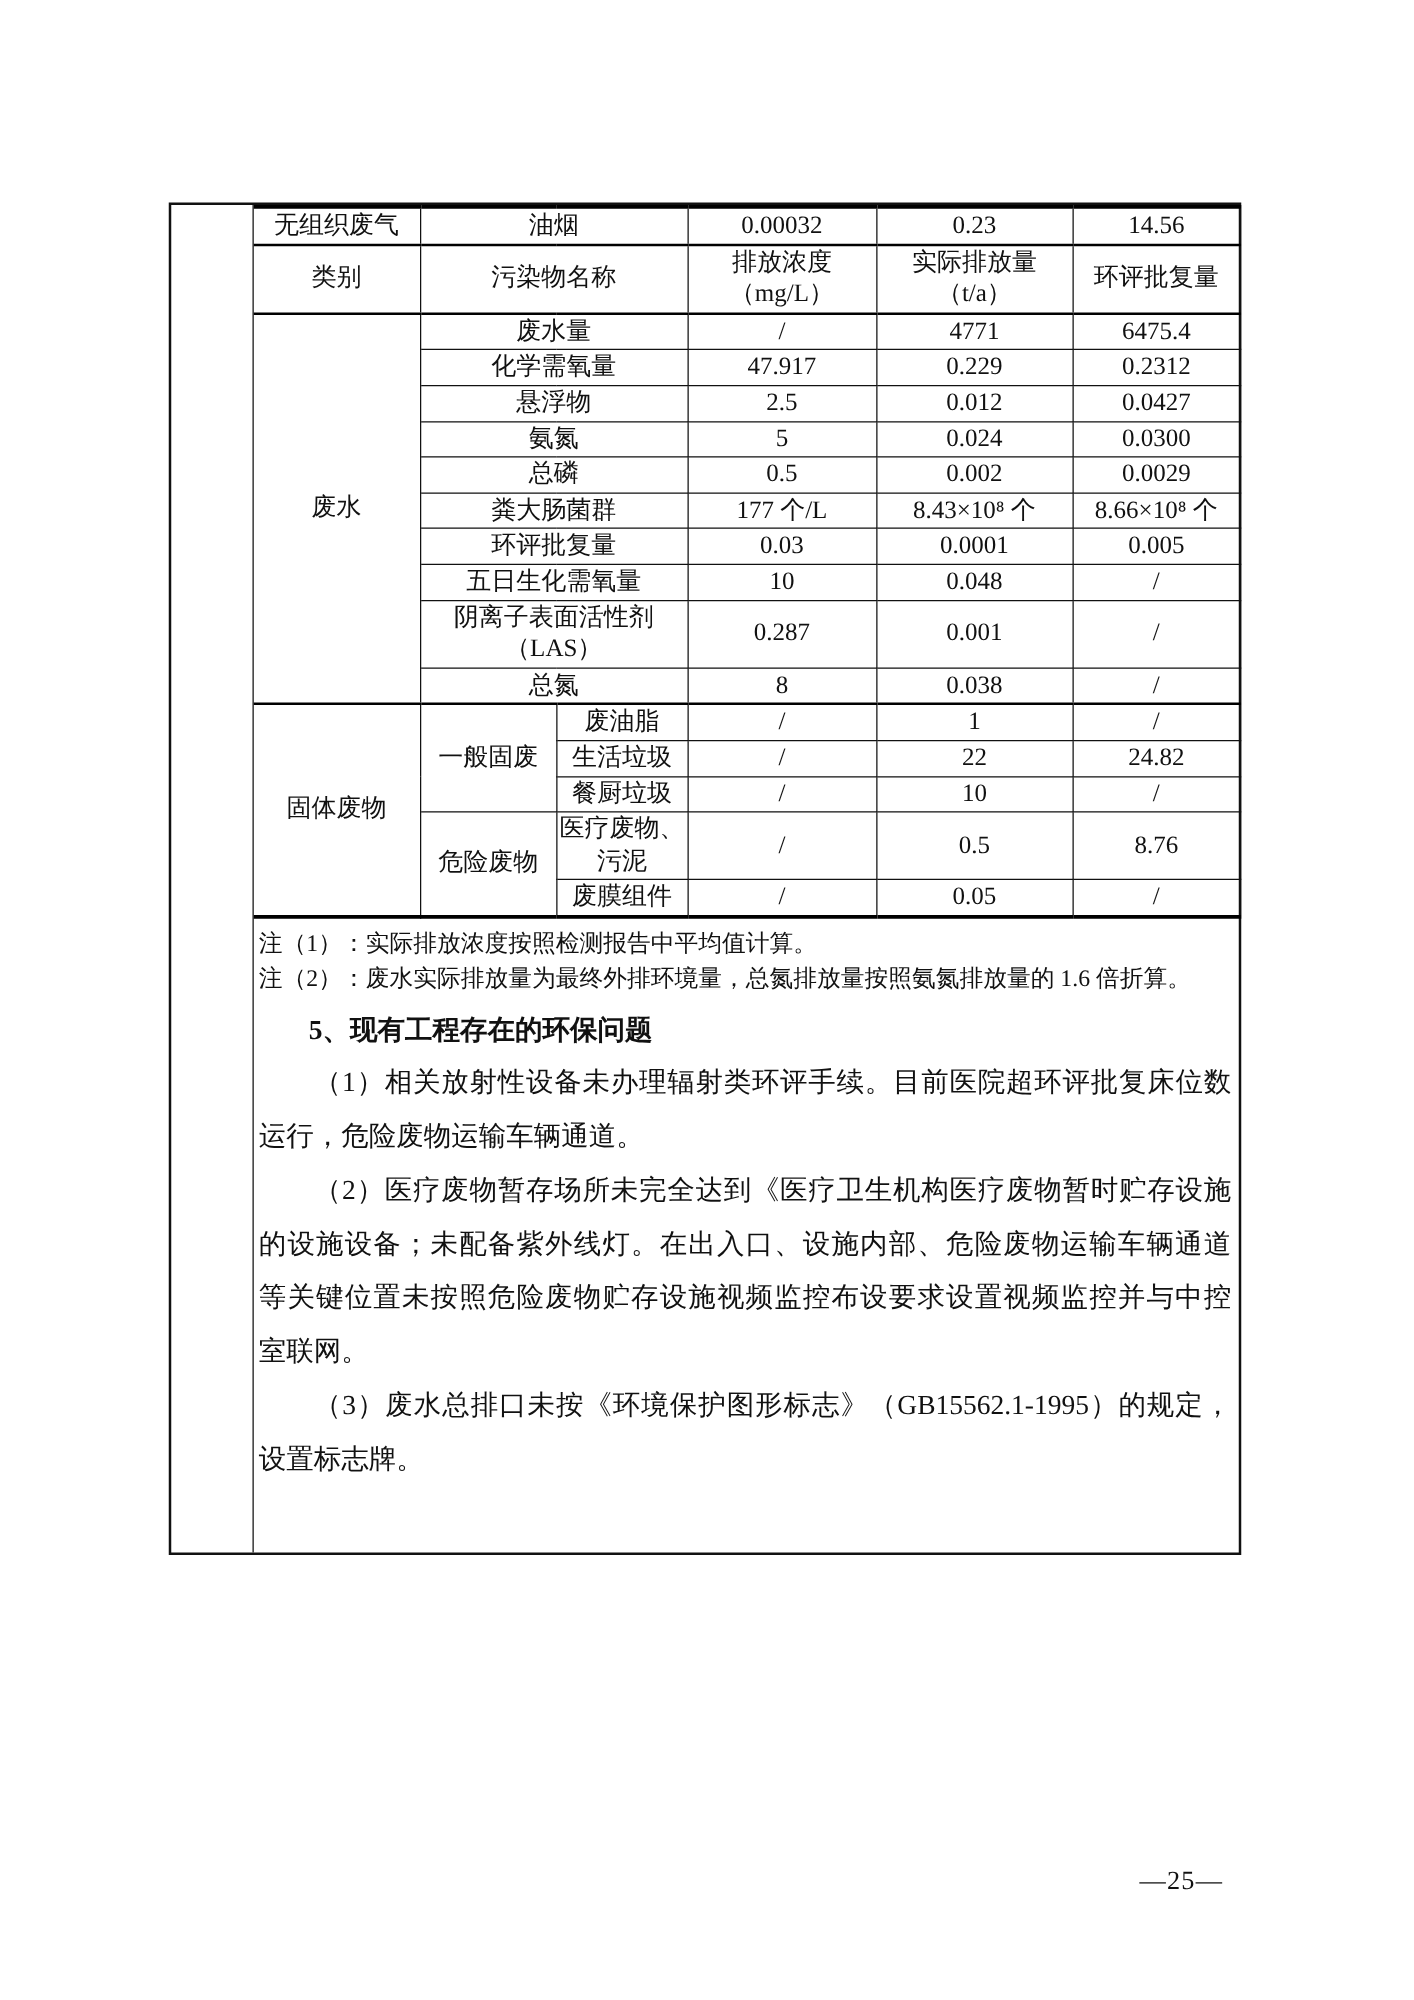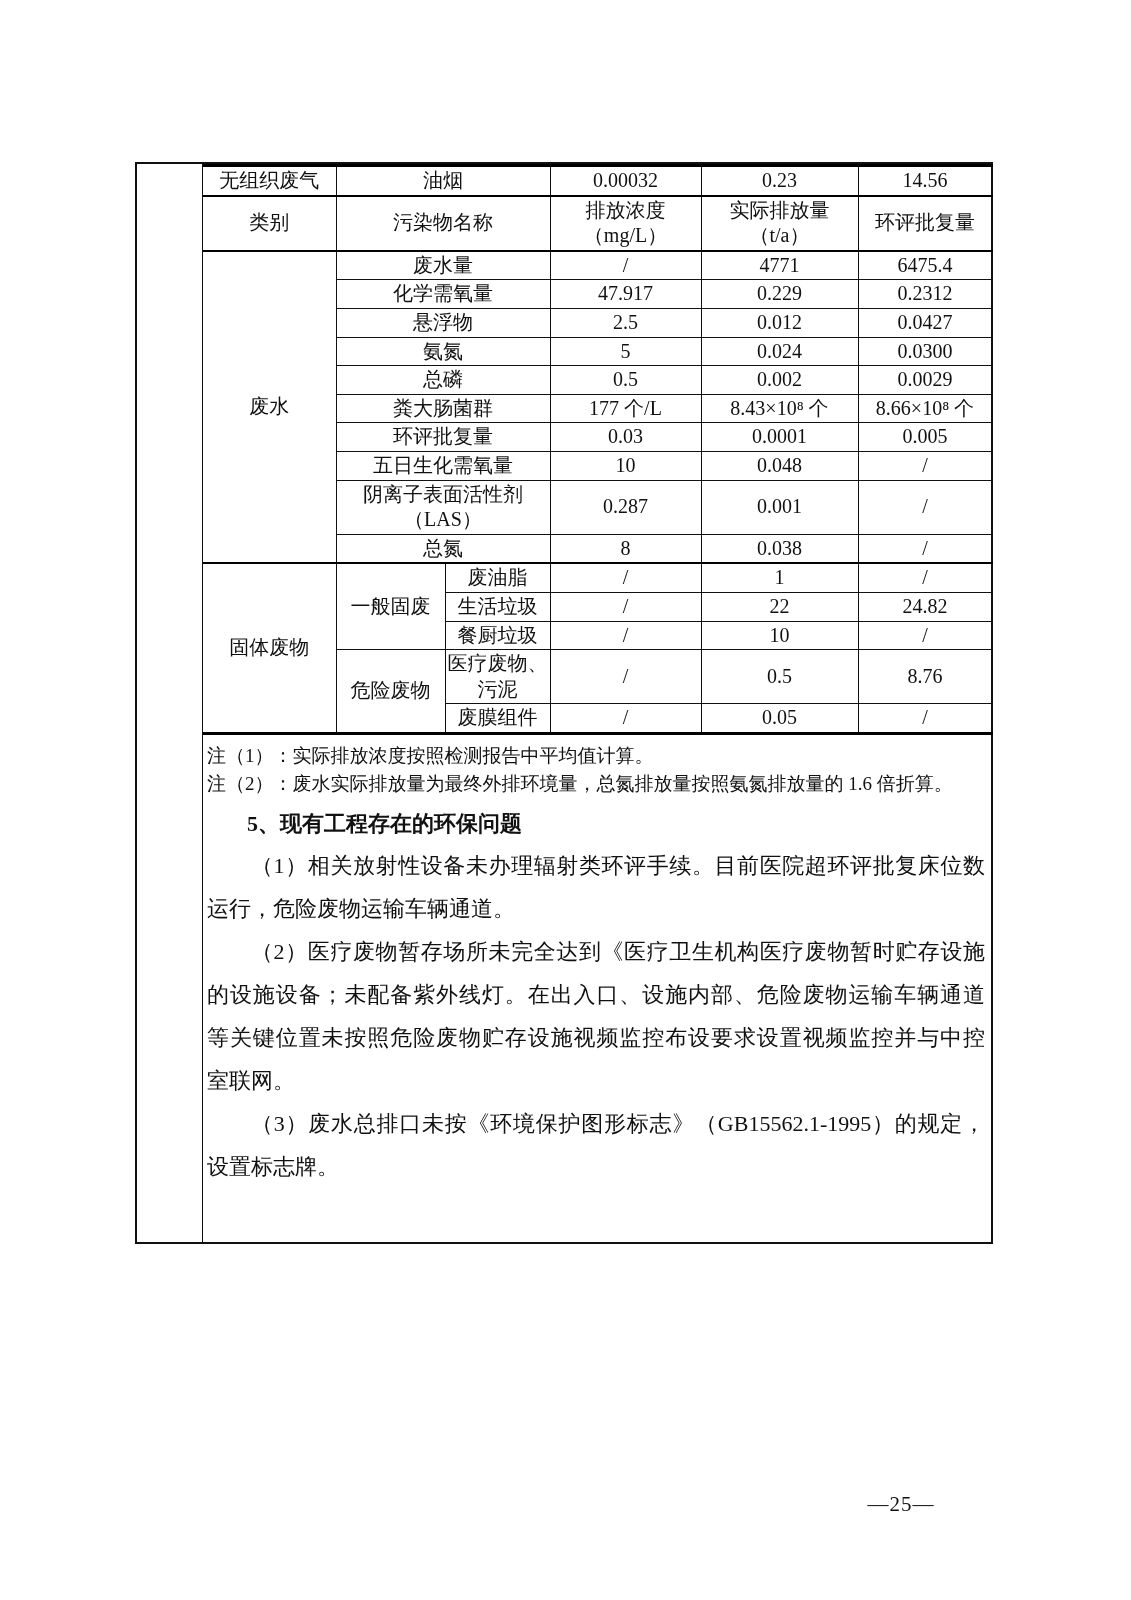--- a/index.html
+++ b/index.html
@@ -56,21 +56,21 @@
   }
   .paras { margin-top: 5px; padding: 0 6px 6px 4px; }
   .tline {
     font-size: 22px; line-height: 43px;
     text-align: justify; text-align-last: justify;
   }
   .tline.first { text-indent: 44px; }
   .tline.last { text-align-last: left; }
 
   .page-number {
-    position: absolute; top: 1492px; left: 856px; width: 90px;
+    position: absolute; top: 1492px; left: 900px; width: 90px;
     font-size: 21px; text-align: center; letter-spacing: 1px;
   }
 </style>
 </head>
 <body>
 
 <div class="frame">
   <div class="gutter"></div>
   <div class="content">
 

